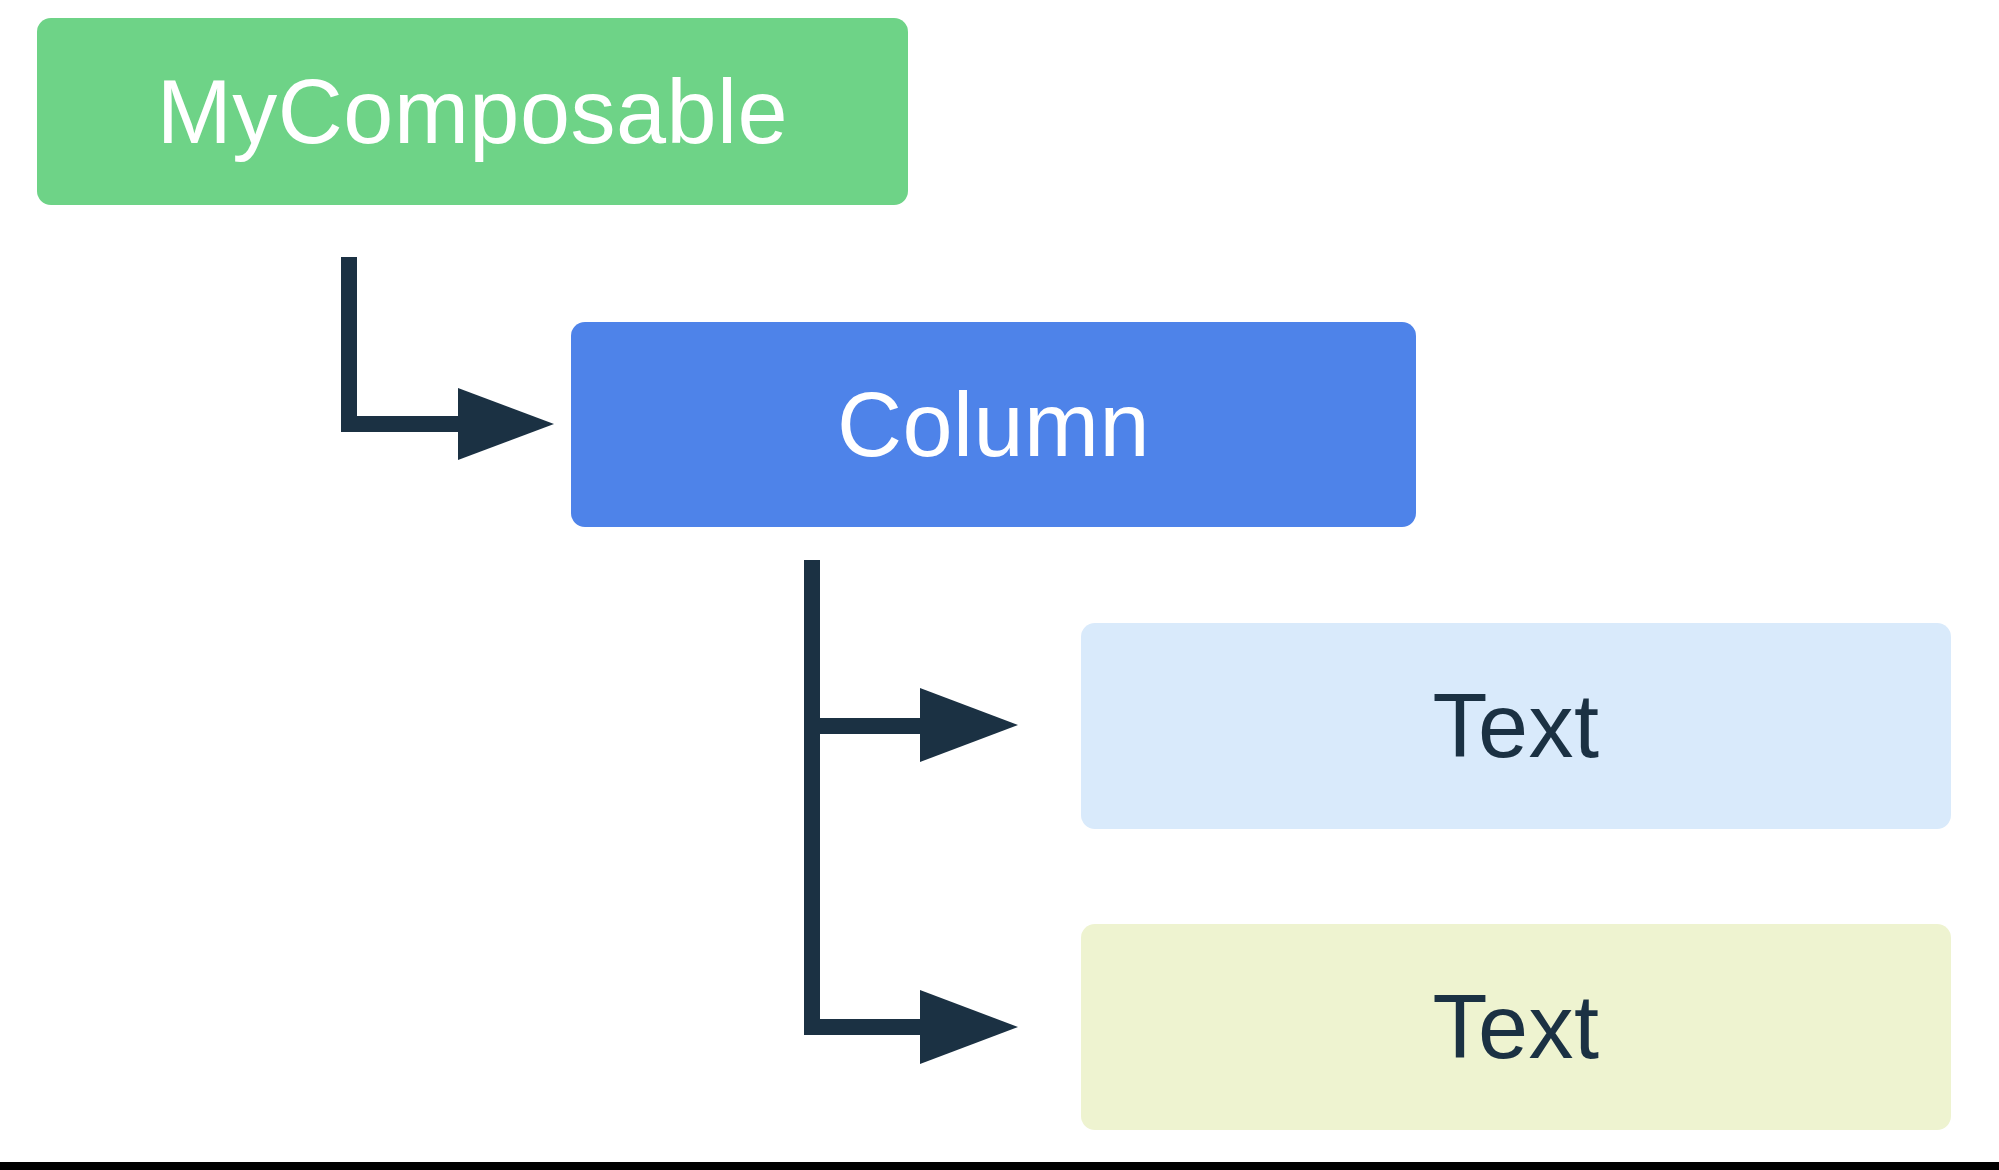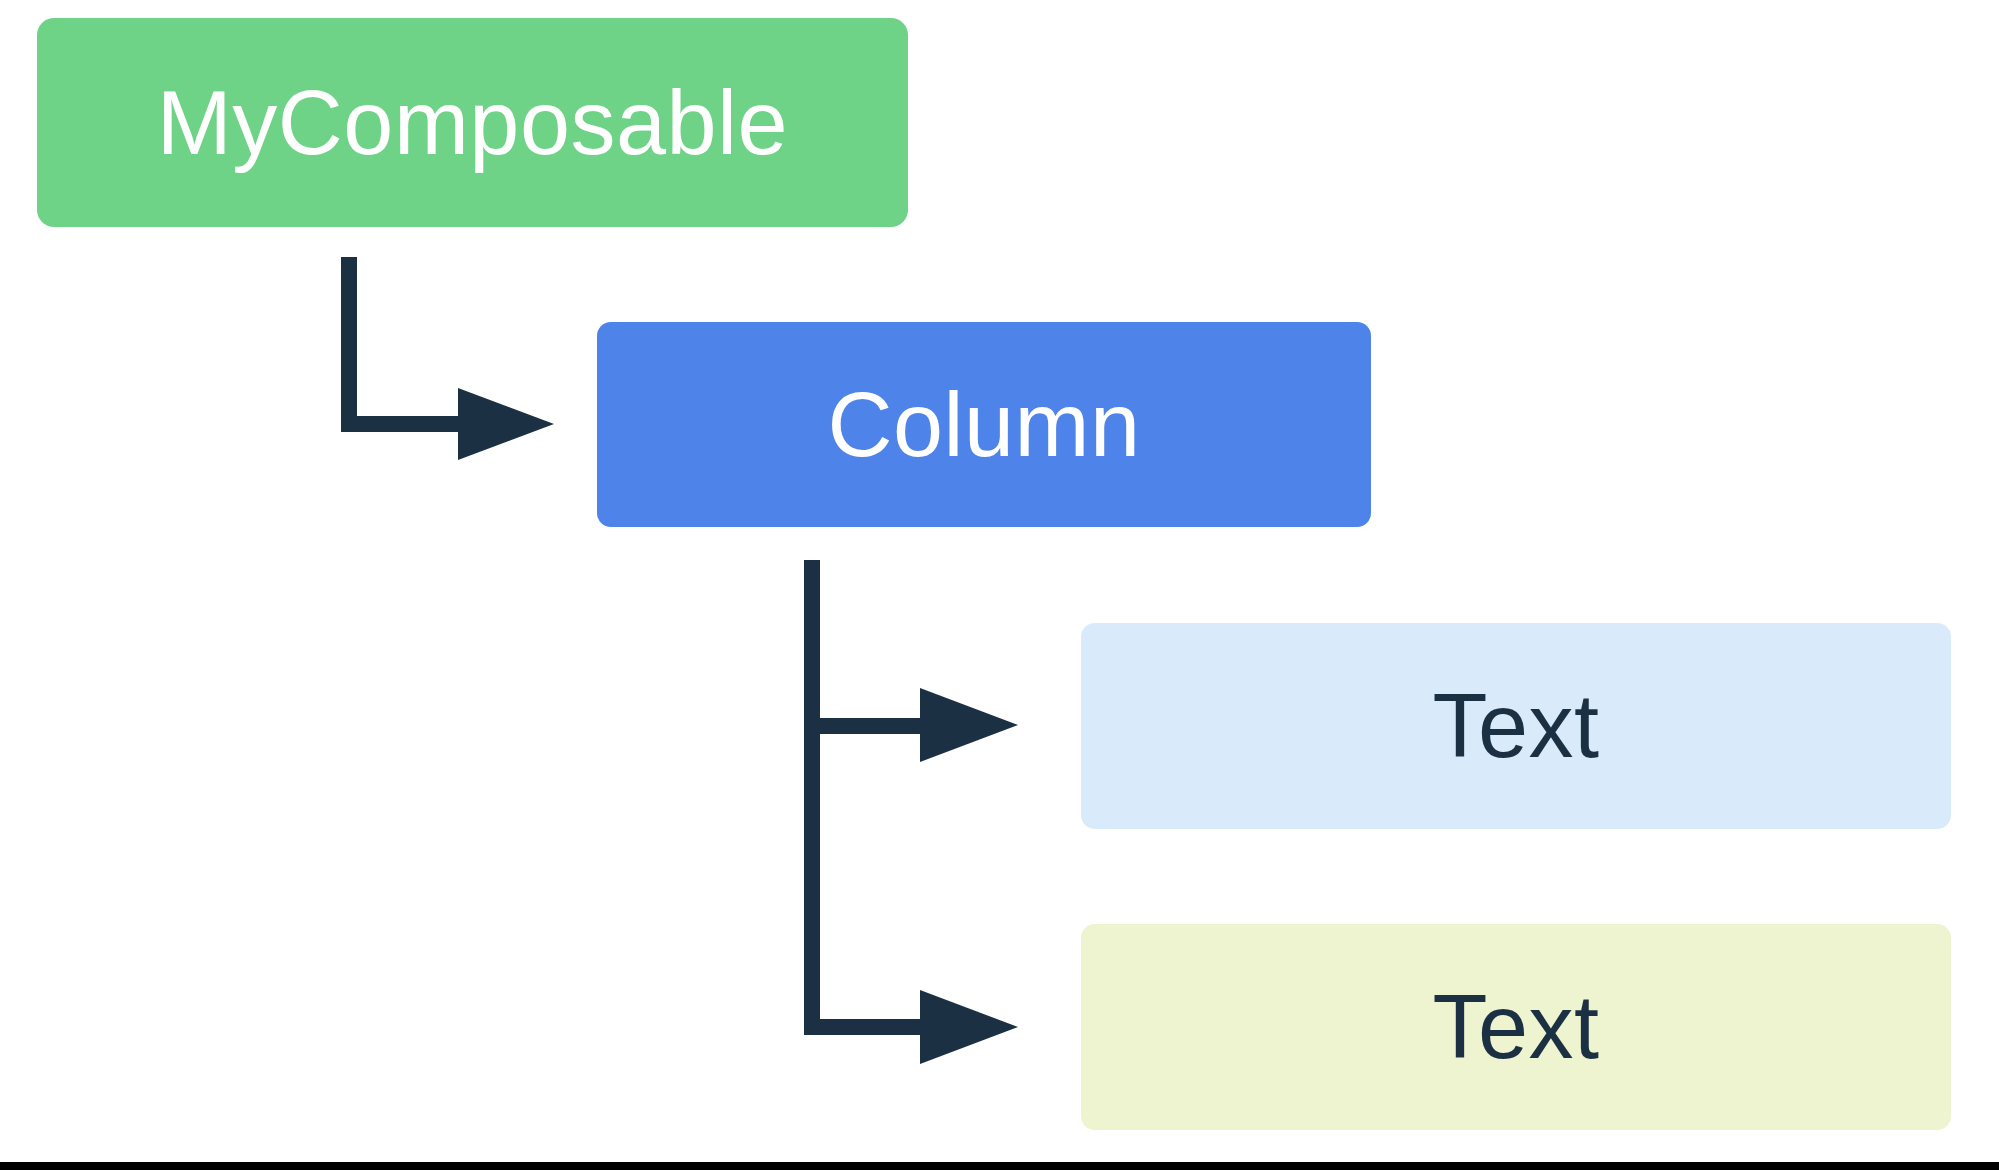--- a/index.html
+++ b/index.html
@@ -18,22 +18,22 @@
   .node {
     position: absolute;
     border-radius: 14px;
     display: flex;
     align-items: center;
     justify-content: center;
     font-size: 90px;
     line-height: 1;
     letter-spacing: 0.5px;
   }
-  .node-mycomposable { left: 37px;   top: 18px;  width: 871px; height: 209px; border-radius: 17px; }
-  .node-column       { left: 597px;  top: 322px; width: 774px; height: 205px; }
+  .node-mycomposable { left: 37px;   top: 18px;  width: 871px; height: 187px; }
+  .node-column       { left: 571px;  top: 322px; width: 845px; height: 205px; }
   .node-text-1       { left: 1081px; top: 623px; width: 870px; height: 206px; }
   .node-text-2       { left: 1081px; top: 924px; width: 870px; height: 206px; }
 
   .seg {
     position: absolute;
   }
   
   .a1-vert  { left: 341px; top: 257px; width: 16px;  height: 175px; }
   .a1-horiz { left: 341px; top: 416px; width: 117px; height: 16px;  }
   .a1-head  { left: 458px; top: 388px; width: 0; height: 0;

